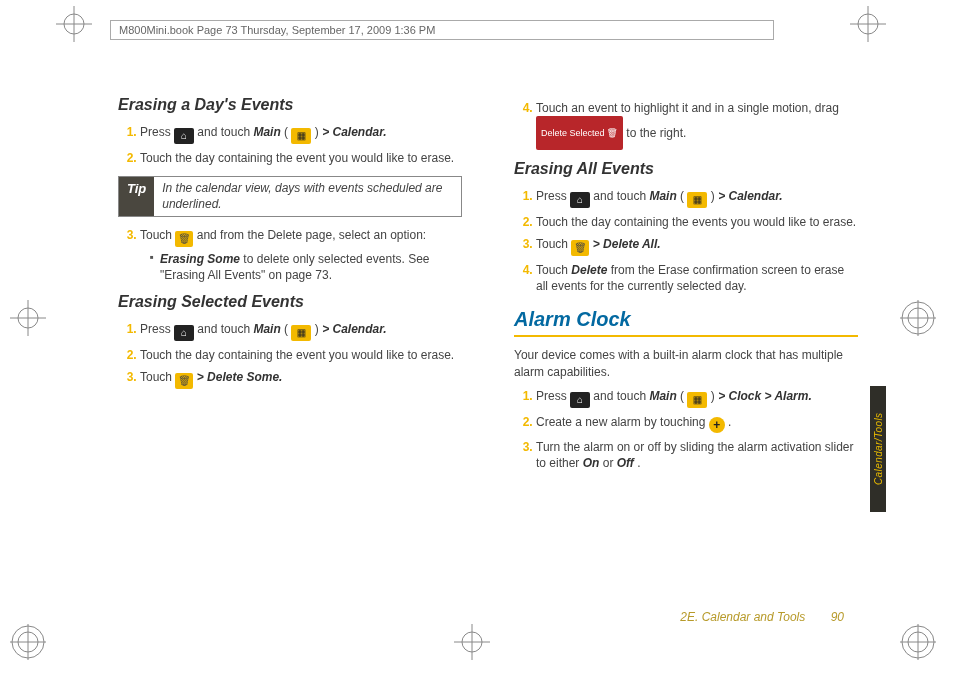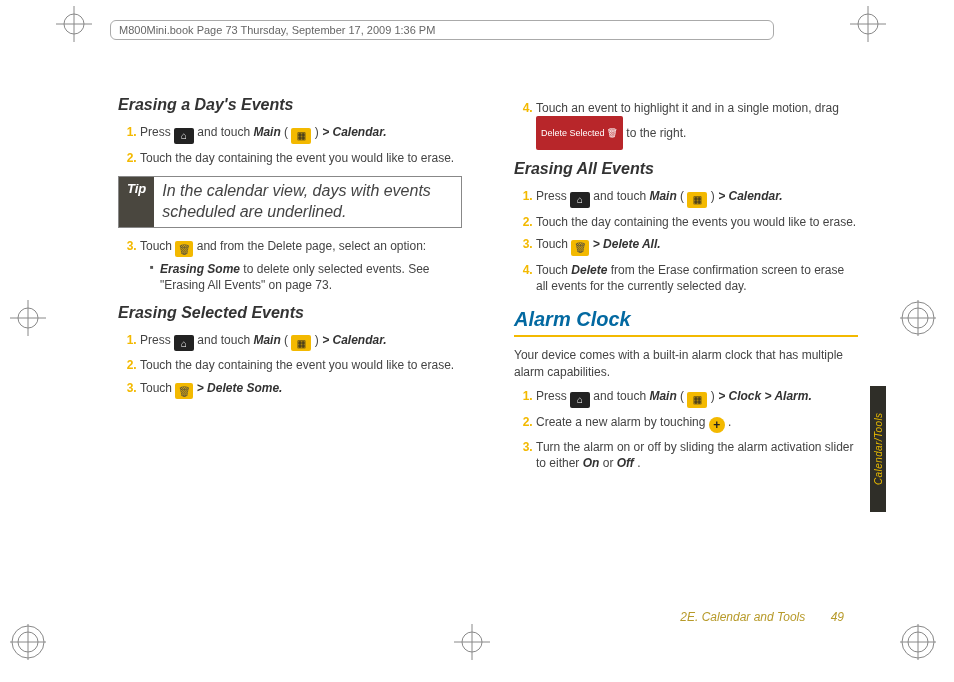--- a/index.html
+++ b/index.html
@@ -13,21 +13,21 @@
     position: relative;
     background: #fff;
   }
   .header-rule {
     position: absolute;
     top: 20px;
     left: 110px;
     right: 180px;
     height: 18px;
     border: 1px solid #aaa;
-    border-radius: 6px;
+    border-radius: 0;
     display: flex;
     align-items: center;
     padding-left: 8px;
     font-size: 11px;
     color: #666;
   }
   .regmark {
     position: absolute;
     width: 36px;
     height: 36px;
@@ -126,21 +126,21 @@
     font-size:9px;border-radius:2px;vertical-align:1px;gap:2px;align-items:center;
   }
   .tipbox {
     display:flex;border:1px solid #888;margin:8px 0 10px 0;
   }
   .tipbox .label {
     background:#4a473f;color:#fff;font-style:italic;font-weight:bold;
     padding:4px 8px;font-size:13px;
   }
   .tipbox .body {
-    padding:4px 8px;font-style:italic;font-size:16px;color:#444;line-height:1.3;
+    padding:4px 8px;font-style:italic;font-size:12px;color:#444;line-height:1.3;
   }
   ul.sub {
     list-style:none;padding-left:10px;margin:2px 0 6px 0;
   }
   ul.sub li {
     position:relative;padding-left:10px;margin:4px 0;line-height:1.35;
   }
   ul.sub li::before {
     content:"■";position:absolute;left:0;top:2px;font-size:6px;color:#555;
   }
@@ -334,14 +334,14 @@
         <span>.</span>
       </li>
     </ol>
   </div>
 </div>
 
 <div class="sidetab">Calendar/Tools</div>
 
 <div class="footer">
   <span>2E. Calendar and Tools</span>
-  <span class="pagenum">49</span>
+  <span class="pagenum">90</span>
 </div>
 
 </body></html>

